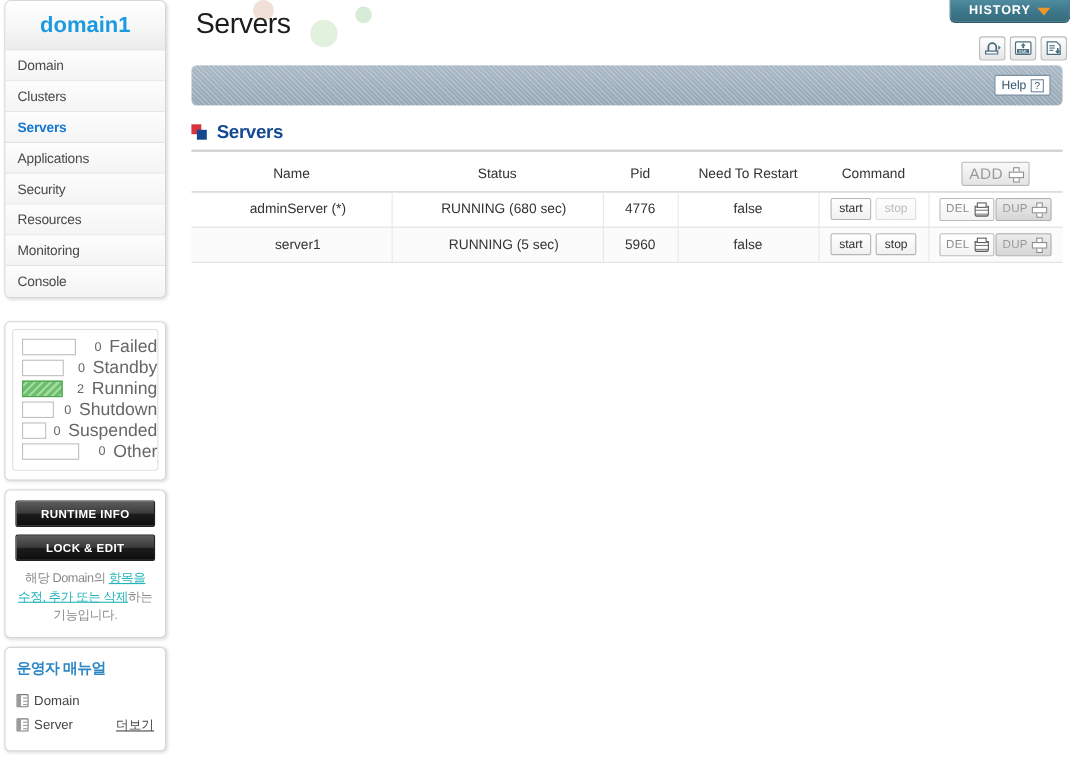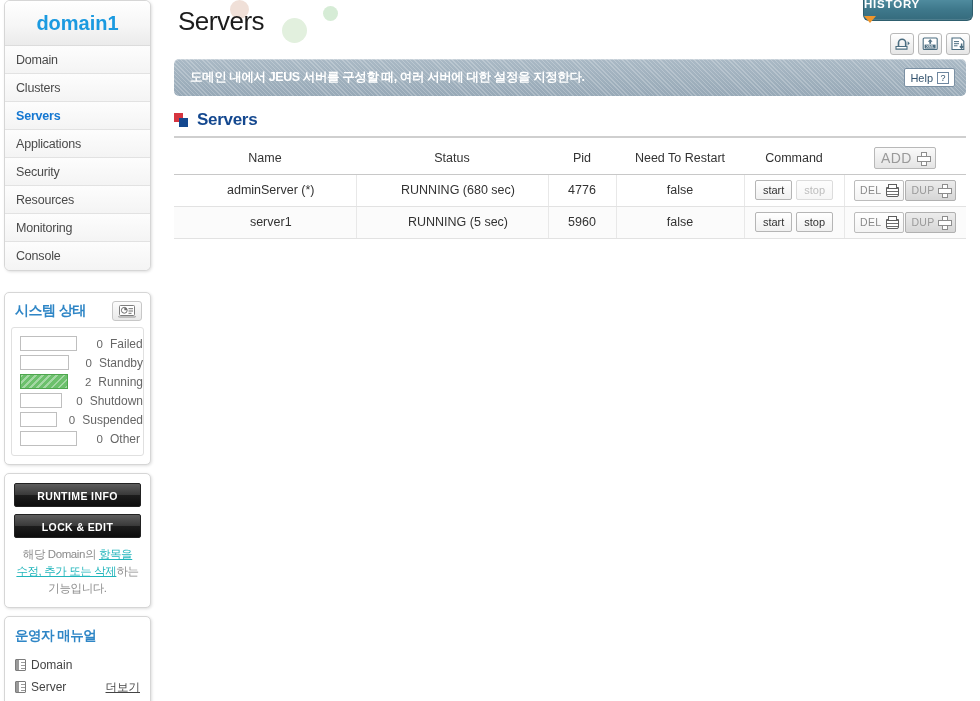--- a/index.html
+++ b/index.html
@@ -86,21 +86,21 @@
   .stat-bar.filled {
     border-color: #4ea64e;
     background-color: #6cc06c;
     background-image: repeating-linear-gradient(
       -45deg, rgba(255,255,255,0.38) 0 2px, rgba(255,255,255,0) 2px 5px);
   }
   .stat-count {
     width: 20px; text-align: right; margin-left: 6px;
     font-size: 11.5px; color: #666;
   }
-  .stat-label { margin-left: 7px; font-size: 12px; color: #666; }
+  .stat-label { margin-left: 7px; font-size: 16px; color: #666; }
 
   
   #action-panel { margin-top: 8px; padding: 9px 9px 10px 9px; }
   .dark-btn {
     display: block; width: 100%; height: 24px; line-height: 24px;
     text-align: center;
     font-size: 10.5px; font-weight: bold; letter-spacing: 0.4px;
     color: #ffffff;
     background: linear-gradient(to bottom,#5d5d5d 0%, #3a3a3a 48%, #1c1c1c 52%, #0d0d0d 100%);
     border: 1px solid #222; border-radius: 2px;
@@ -161,24 +161,23 @@
   #deco3 { left: 122px; top: 18px; width: 25px; height: 25px; background: #e2f0de; }
   #deco4 { left: 163px; top: 6px; width: 15px; height: 15px; background: #d6ecd6; }
 
   
   #history-tab {
     position: absolute; right: 7px; top: 0;
     width: 110px; height: 21px;
     background: linear-gradient(to bottom,#4f8b9e 0%, #3f798c 45%, #356b7d 100%);
     border: 1px solid #2e5e6e; border-top: none;
     border-radius: 0 0 6px 6px;
-    display: flex; align-items: flex-start; justify-content: center;
+    display: flex; align-items: center; justify-content: center;
     gap: 6px; cursor: pointer;
     box-shadow: inset 0 -1px 0 rgba(255,255,255,0.12);
-    flex-direction: column;
   }
   #history-label {
     font-size: 11.5px; font-weight: bold; color: #ffffff;
     letter-spacing: 0.8px;
   }
   #history-chevron {
     width: 0; height: 0;
     border-left: 6px solid transparent; border-right: 6px solid transparent;
     border-top: 7px solid #f0952a;
   }
@@ -342,34 +341,20 @@
           <div class="nav-item"><span>Applications</span></div>
           <div class="nav-item"><span>Security</span></div>
           <div class="nav-item"><span>Resources</span></div>
           <div class="nav-item"><span>Monitoring</span></div>
           <div class="nav-item"><span>Console</span></div>
         </div>
     </div>
     <div id="nav-tail"></div>
 
     <div class="panel" id="status-panel">
-      <div id="status-head">
-        <div id="status-title">시스템 상태</div>
-        <div class="mini-btn">
-          <svg width="18" height="13" viewBox="0 0 18 13" aria-hidden="true">
-            <rect x="1.5" y="0.5" width="15" height="10" rx="1" fill="#ffffff" stroke="#7d7d7d"></rect>
-            <path d="M0 11.5 h18 l-1.5 1.2 h-15 z" fill="#cfcfcf" stroke="#8d8d8d" stroke-width="0.4"></path>
-            <path d="M6.3 5.3 L6.3 2.4 A2.9 2.9 0 0 1 9.2 5.3 z" fill="#6d6d6d"></path>
-            <circle cx="6.3" cy="5.3" r="2.9" fill="none" stroke="#6d6d6d" stroke-width="1"></circle>
-            <rect x="10.5" y="3.2" width="4.5" height="1" fill="#6d6d6d"></rect>
-            <rect x="10.5" y="5.5" width="4.5" height="1" fill="#6d6d6d"></rect>
-            <rect x="10.5" y="7.8" width="3" height="1" fill="#6d6d6d"></rect>
-          </svg>
-        </div>
-      </div>
       <div id="status-body">
           <div class="stat-row">
             <div class="stat-bar"></div>
             <div class="stat-count">0</div>
             <div class="stat-label">Failed</div>
           </div>
           <div class="stat-row">
             <div class="stat-bar"></div>
             <div class="stat-count">0</div>
             <div class="stat-label">Standby</div>
@@ -459,21 +444,20 @@
             <rect x="4" y="4.1" width="5" height="1" fill="#4b6d80"></rect>
             <rect x="4" y="6.2" width="5" height="1" fill="#4b6d80"></rect>
             <rect x="4" y="8.3" width="3.5" height="1" fill="#4b6d80"></rect>
             <path d="M11.6 6.6 v4.2 M9.9 9.3 l1.7 1.8 1.7 -1.8" stroke="#4b6d80" stroke-width="1.5" fill="none"></path>
           </svg>
         </div>
       </div>
     </div>
 
     <div id="info-banner">
-      <div id="info-text">도메인 내에서 JEUS 서버를 구성할 때, 여러 서버에 대한 설정을 지정한다.</div>
       <div id="help-btn">
         <span id="help-label">Help</span>
         <span id="help-q">?</span>
       </div>
     </div>
 
     <div id="section-head">
       <div id="section-icon">
         <span class="sq-red"></span>
           <span class="sq-blue"></span>

